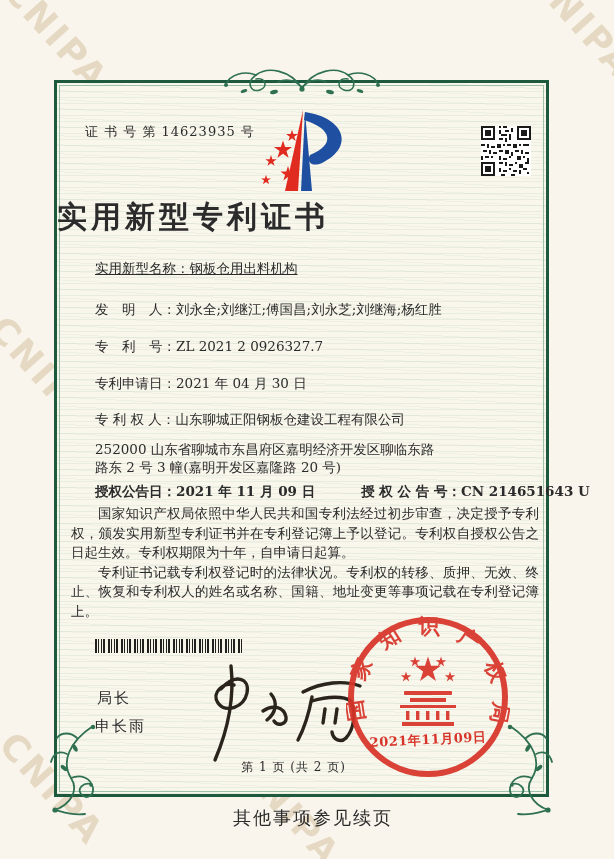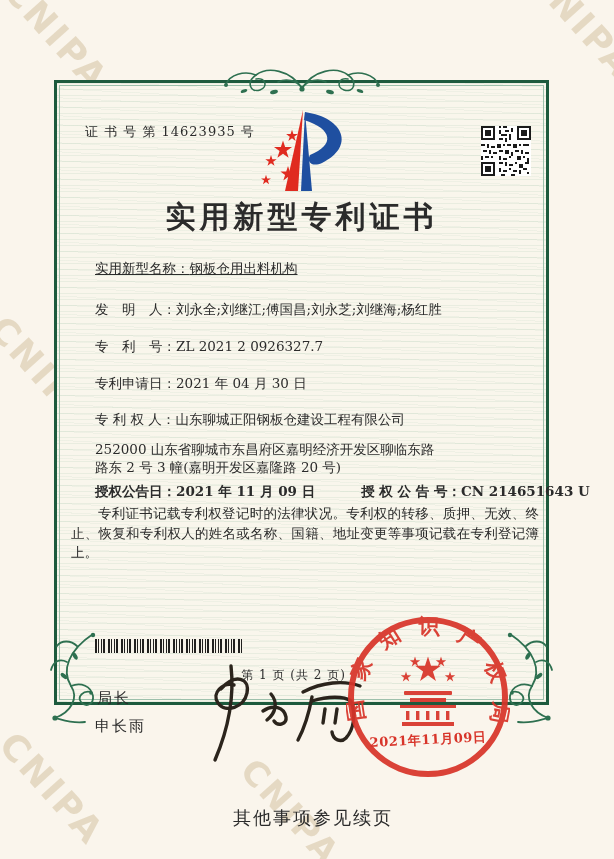--- a/index.html
+++ b/index.html
@@ -12,40 +12,40 @@
   .wm{
     position:absolute;
     font-family:"DejaVu Sans","Liberation Sans",sans-serif;
     font-weight:bold;letter-spacing:3px;
     color:rgba(203,184,146,0.45);
     transform:rotate(48deg);
     pointer-events:none;white-space:nowrap;
   }
   
   .frame{
-    position:absolute;left:54px;top:80px;width:495px;height:625px;
+    position:absolute;left:54px;top:80px;width:495px;height:717px;
     box-sizing:border-box;
     border:3px solid #1d5a3d;
     background:
       repeating-linear-gradient(0deg, rgba(148,188,162,0.16) 0 1px, transparent 1px 6px),
       repeating-linear-gradient(3deg, rgba(148,188,162,0.10) 0 1px, transparent 1px 9px),
       #f9f6ec;
   }
   .frame-inner{
     position:absolute;inset:2px;border:1px solid #9dc0ab;pointer-events:none;
   }
   .ornament-top{position:absolute;left:50%;top:-21px;transform:translateX(-50%);}
   .ornament-bl{position:absolute;left:-10px;bottom:-24px;}
   .ornament-br{position:absolute;right:-10px;bottom:-24px;transform:scaleX(-1);}
   
   .cert-no{position:absolute;left:28px;top:40px;font-size:13px;letter-spacing:1px;}
   .logo{position:absolute;left:190px;top:16px;}
   .qr{position:absolute;left:424px;top:43px;width:50px;height:50px;}
   .title{
-    position:absolute;left:0;right:0;top:114px;text-align:center;
+    position:absolute;left:0;right:0;top:114px;text-align:left;
     font-size:30px;font-weight:bold;letter-spacing:4px;margin:0;
   }
   
   .row{position:absolute;left:38px;right:14px;font-size:13.5px;display:flex;line-height:18px;}
   .row .lbl{flex:0 0 auto;white-space:nowrap;}
   .row .val{white-space:nowrap;}
   .addr-val div{white-space:nowrap;}
   .pair2{margin-left:46px;display:flex;}
   
   .paras{position:absolute;left:14px;width:468px;top:421px;font-size:13.5px;line-height:19.5px;}
@@ -251,20 +251,21 @@
   <div class="row" style="top:399px;font-weight:bold;">
     <span class="lbl">授权公告日：</span>
     <span class="val">2021 年 11 月 09 日</span>
     <span class="pair2">
       <span class="lbl">授 权 公 告 号：</span>
       <span class="val">CN 214651643 U</span>
     </span>
   </div>
 
   <div class="paras">
+    <p>国家知识产权局依照中华人民共和国专利法经过初步审查，决定授予专利权，颁发实用新型专利证书并在专利登记簿上予以登记。专利权自授权公告之日起生效。专利权期限为十年，自申请日起算。</p>
     <p>专利证书记载专利权登记时的法律状况。专利权的转移、质押、无效、终止、恢复和专利权人的姓名或名称、国籍、地址变更等事项记载在专利登记簿上。</p>
   </div>
 
   <div class="barcode"></div>
 
   <div class="signer-title">局长</div>
   <div class="signer-name">申长雨</div>
 
   <svg class="signature" width="200" height="110" viewBox="0 0 200 110">
     <g stroke="#2b241c" stroke-width="3.4" fill="none" stroke-linecap="round" stroke-linejoin="round">

